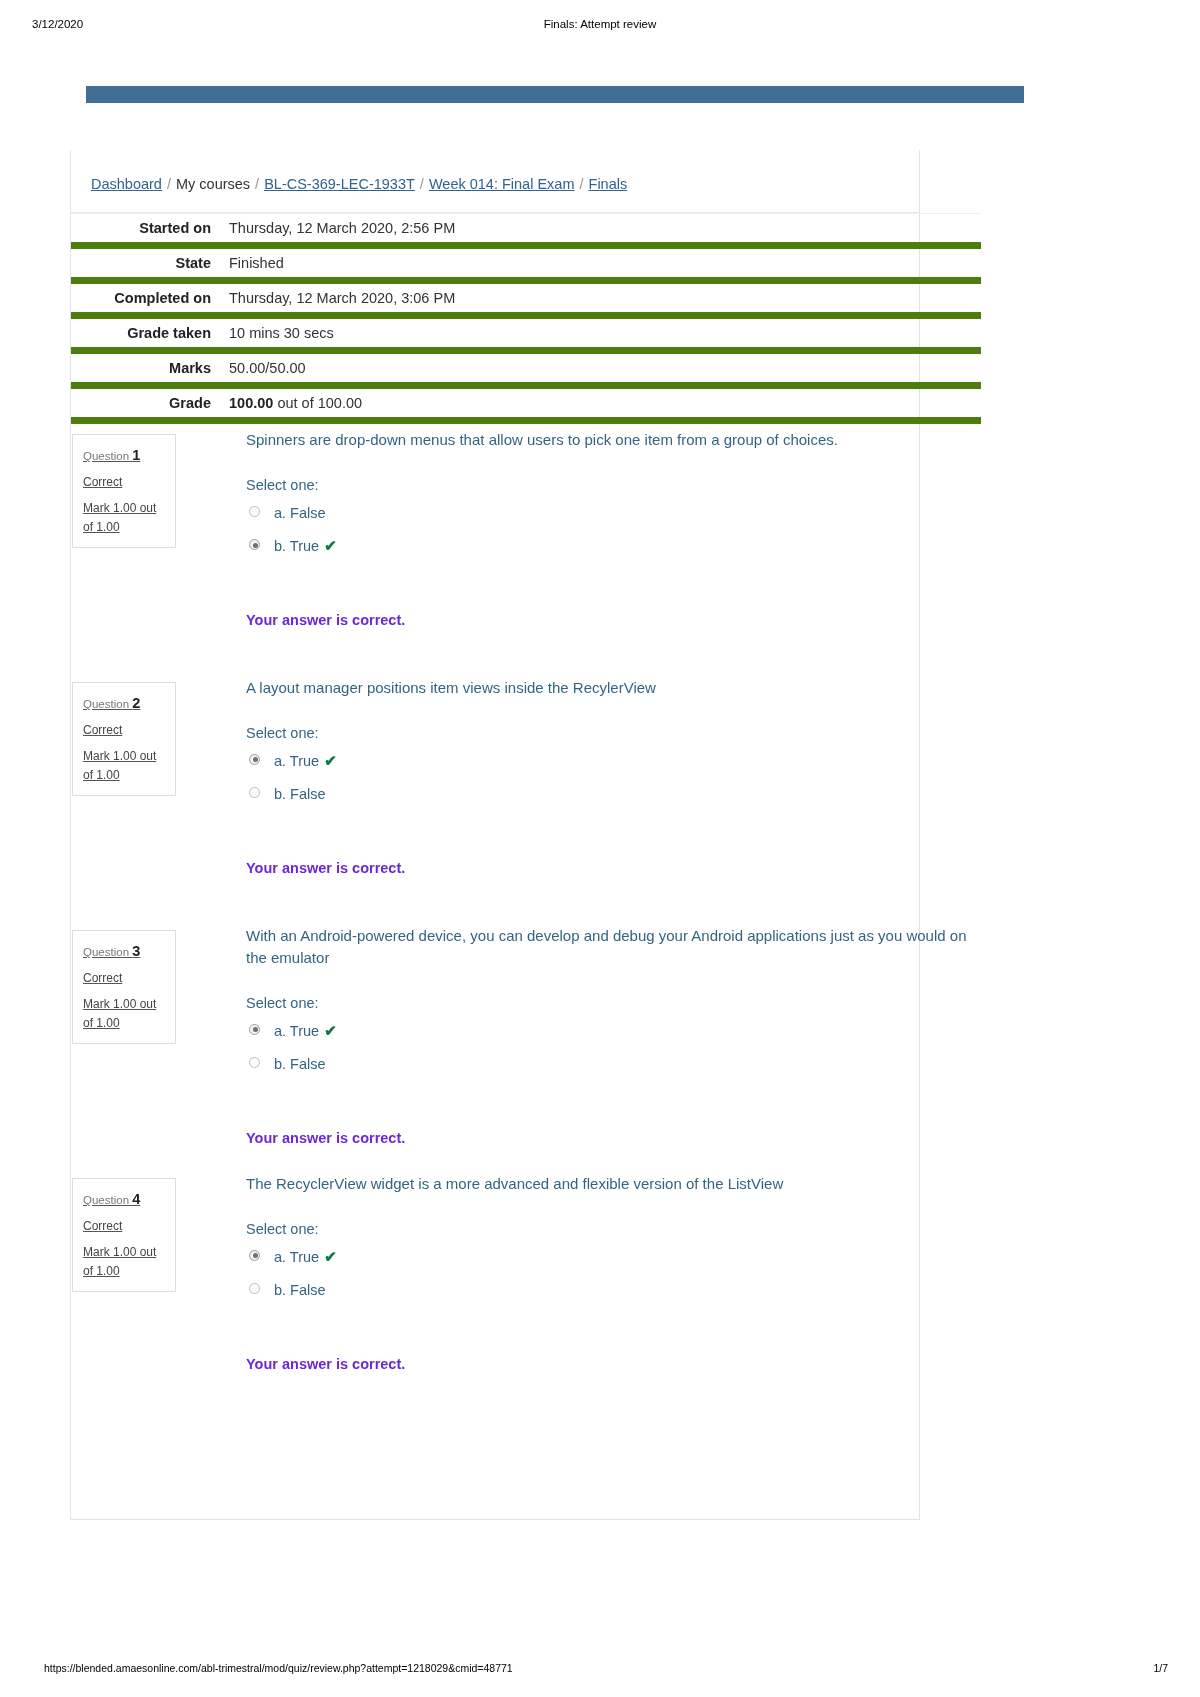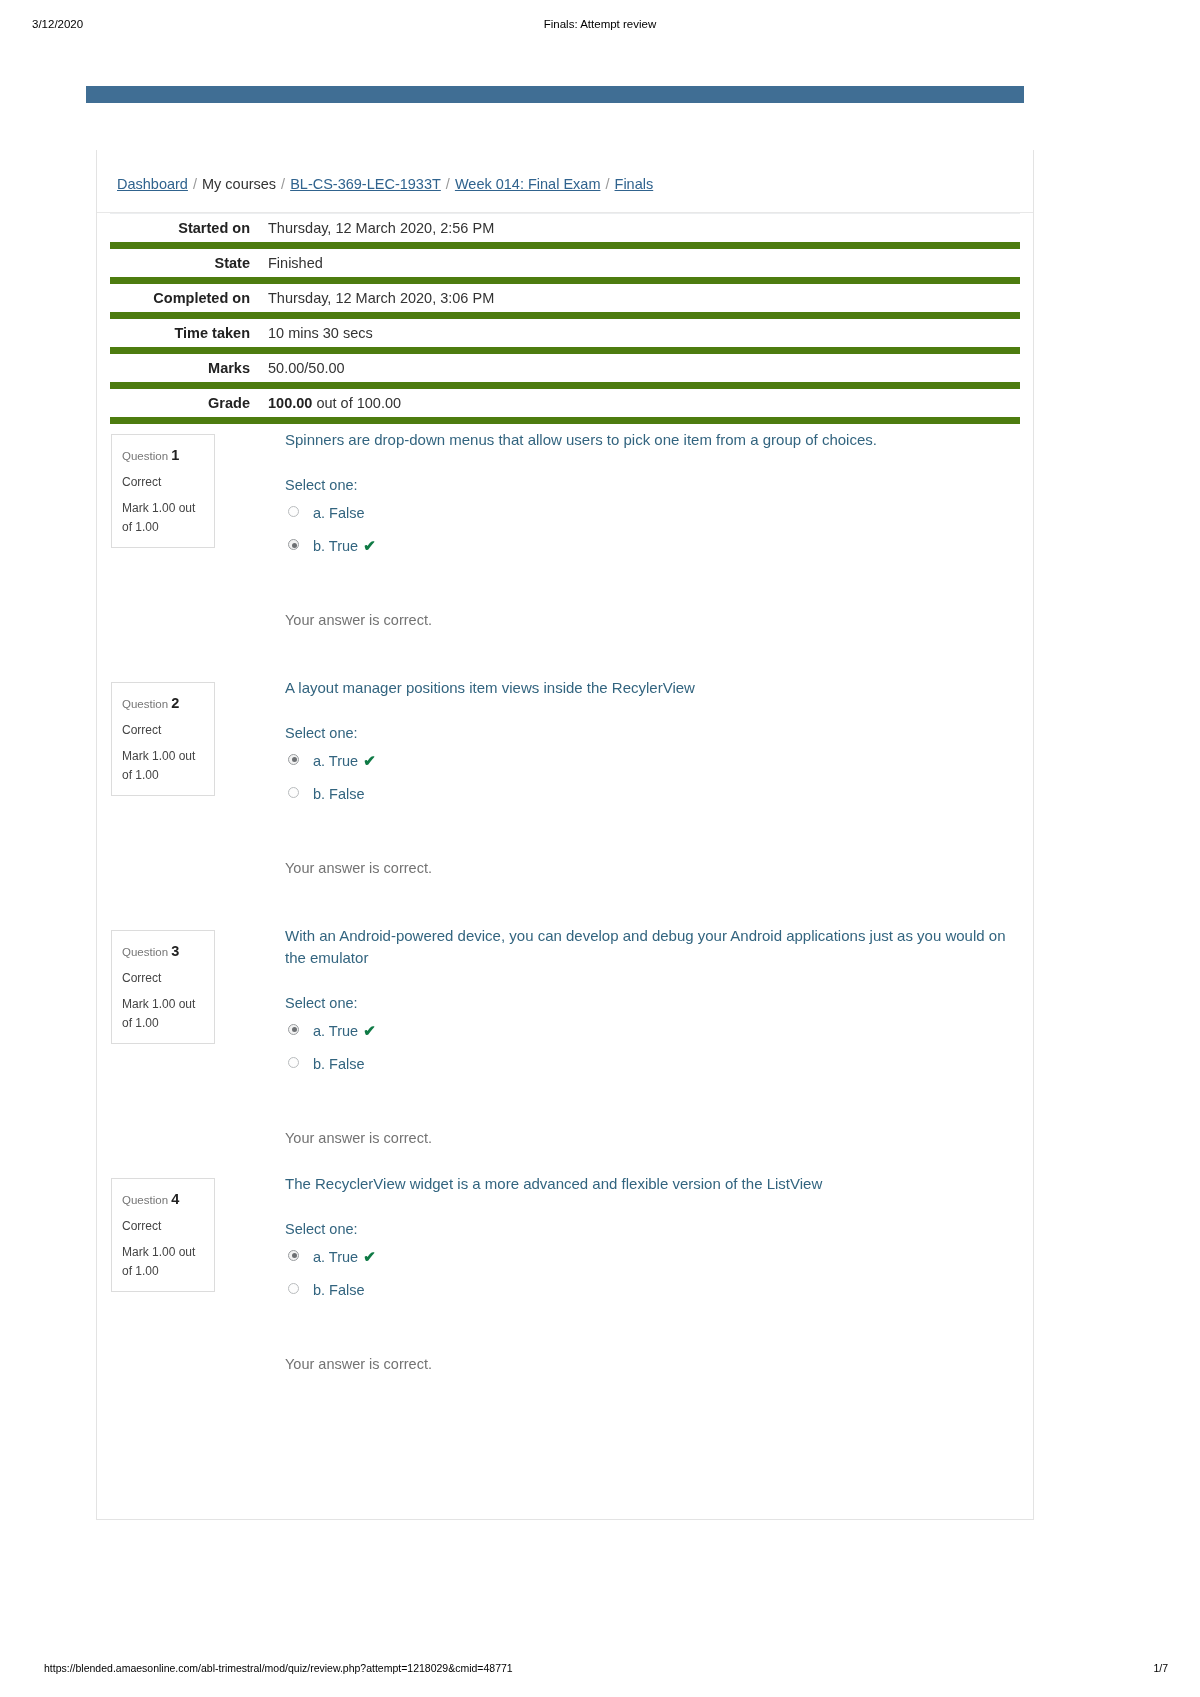--- a/index.html
+++ b/index.html
@@ -48,23 +48,23 @@
     left: 86px;
     top: 86px;
     width: 938px;
     height: 17px;
     background: #406e94;
   }
 
   
   .page-card {
     position: absolute;
-    left: 96px;
+    left: 70px;
     top: 150px;
-    width: 938px;
+    width: 850px;
     min-height: 1370px;
     background: #ffffff;
     border: 1px solid #e3e3e3;
     border-top: none;
   }
 
   
   .breadcrumb {
     padding: 26px 0 0 20px;
     height: 63px;
@@ -122,20 +122,21 @@
     position: absolute;
     left: 1px;
     top: 10px;
     width: 104px;
     border: 1px solid #dcdcdc;
     background: #fff;
     padding: 9px 10px 11px 10px;
     font-size: 11.5px;
     color: #555;
     line-height: 1.55;
+    text-decoration: underline;
   }
   .q-info .q-num-line {
     color: #767676;
     font-size: 11.5px;
     margin-bottom: 7px;
   }
   .q-info .q-num-line .q-num {
     color: #222;
     font-weight: bold;
     font-size: 14.5px;
@@ -208,21 +209,22 @@
   .tick {
     color: #0f7a45;
     font-size: 15px;
     font-weight: bold;
     margin-left: 5px;
     line-height: 1;
   }
   .q-feedback {
     margin: 56px 0 0 0;
     font-size: 14.5px;
-    color: #737373;
+    color: #6d28d9;
+    font-weight: bold;
   }
 
   
   .print-footer {
     position: absolute;
     left: 0;
     top: 1662px;
     width: 1200px;
     height: 20px;
     font-size: 10.5px;
@@ -264,21 +266,21 @@
         </tr>
         <tr>
           <th>State</th>
           <td>Finished</td>
         </tr>
         <tr>
           <th>Completed on</th>
           <td>Thursday, 12 March 2020, 3:06 PM</td>
         </tr>
         <tr>
-          <th>Time taken</th>
+          <th>Grade taken</th>
           <td>10 mins 30 secs</td>
         </tr>
         <tr>
           <th>Marks</th>
           <td>50.00/50.00</td>
         </tr>
         <tr>
           <th>Grade</th>
           <td><b>100.00</b><span> out of 100.00</span></td>
         </tr>

